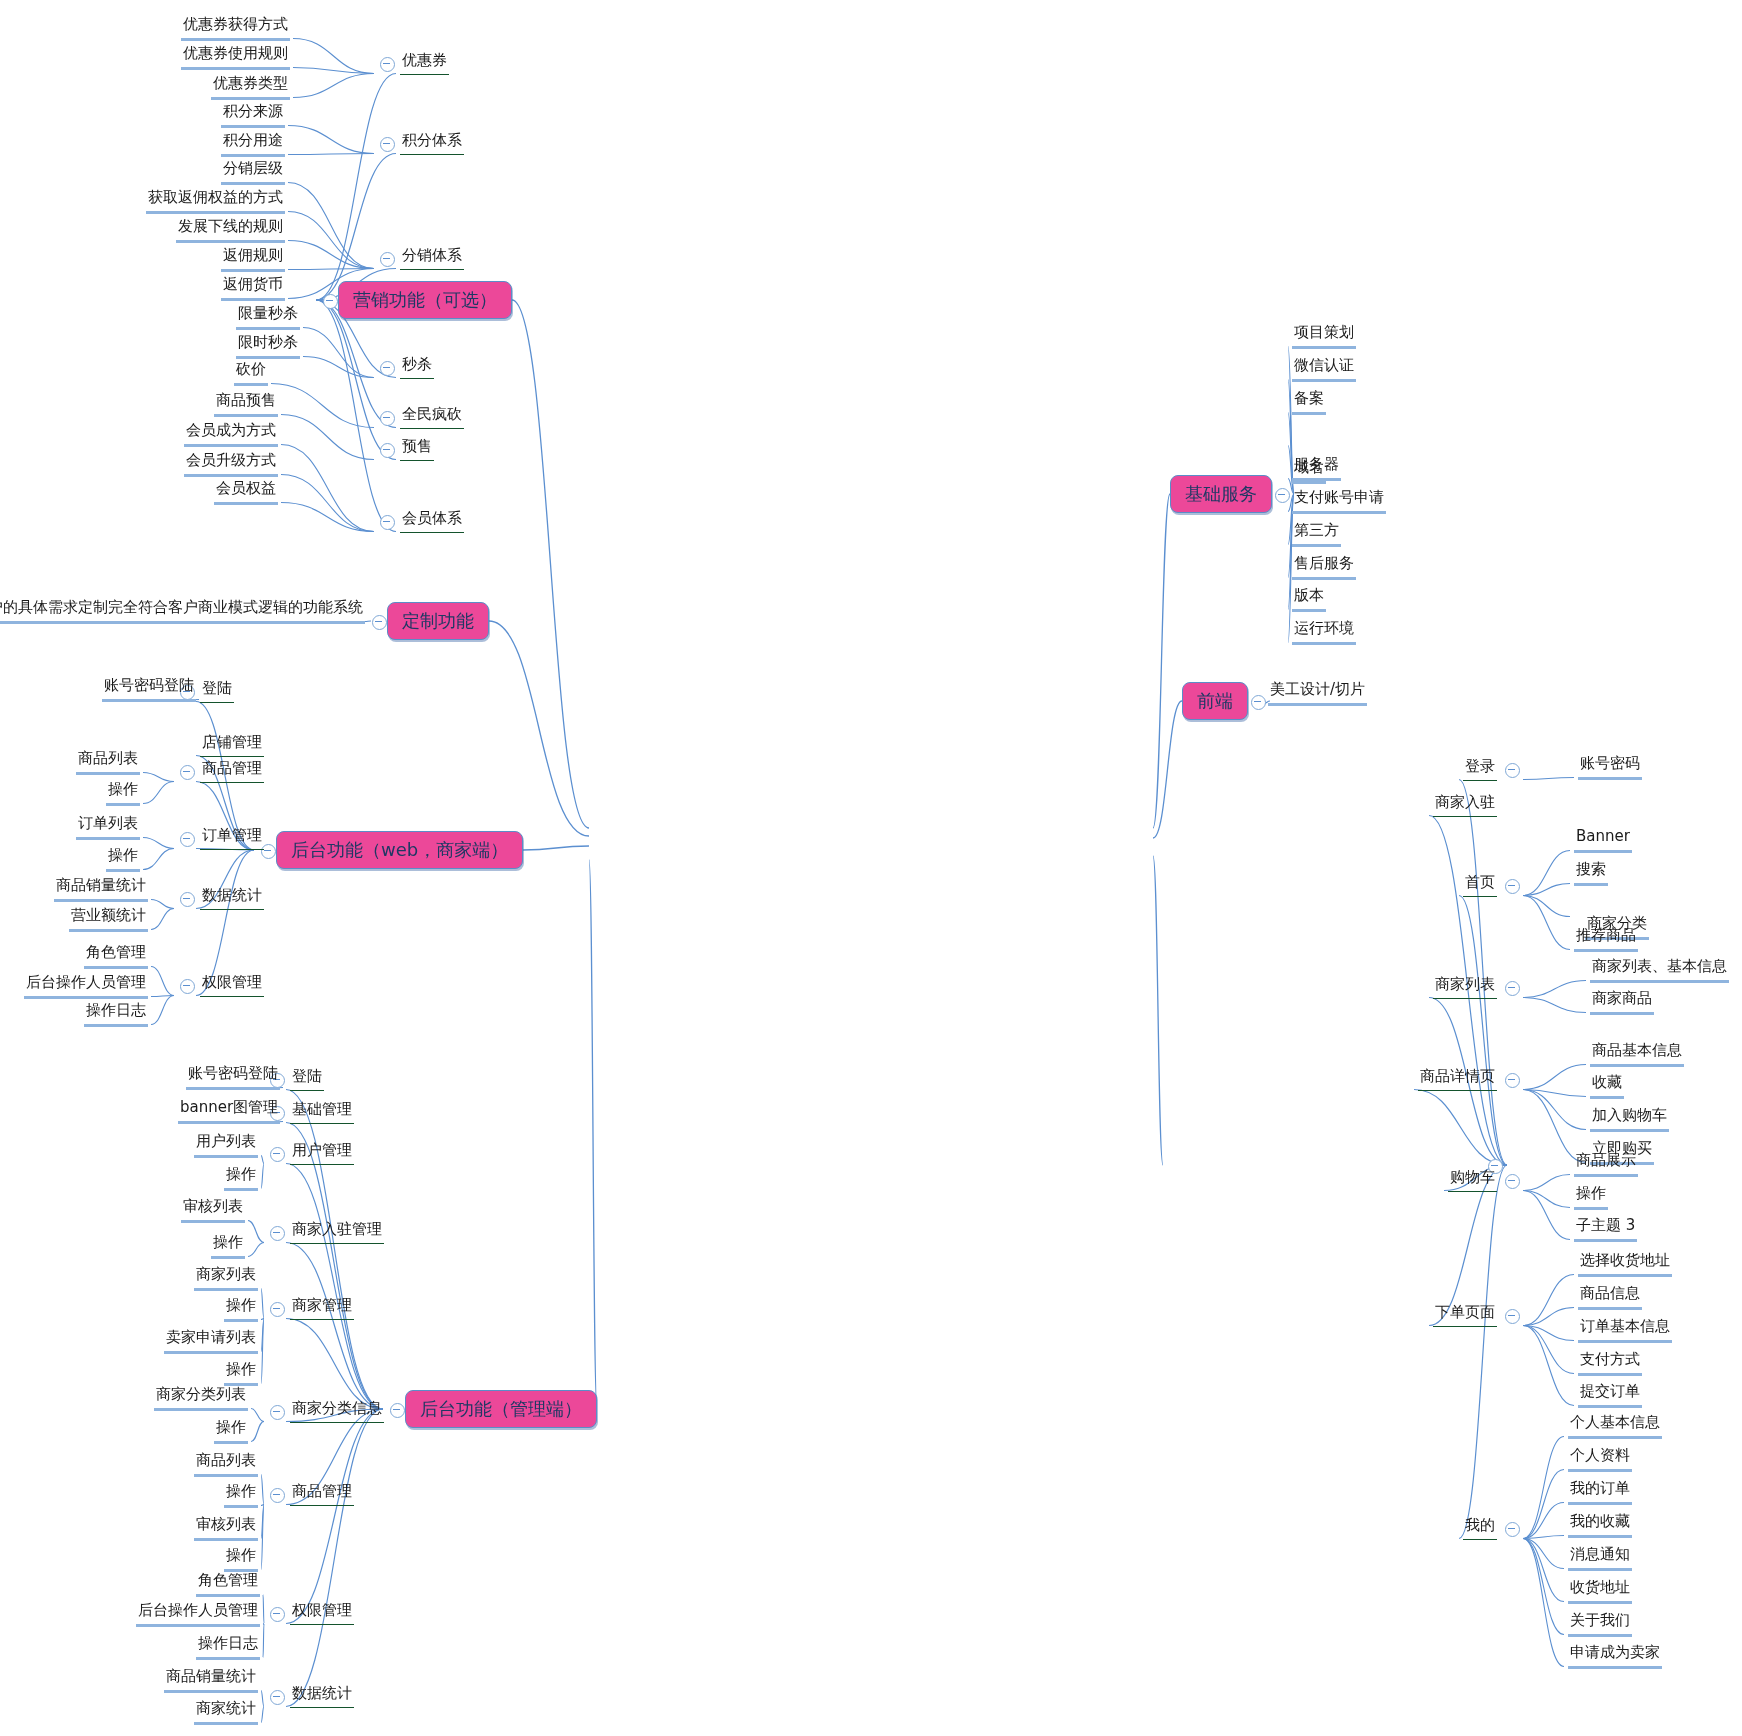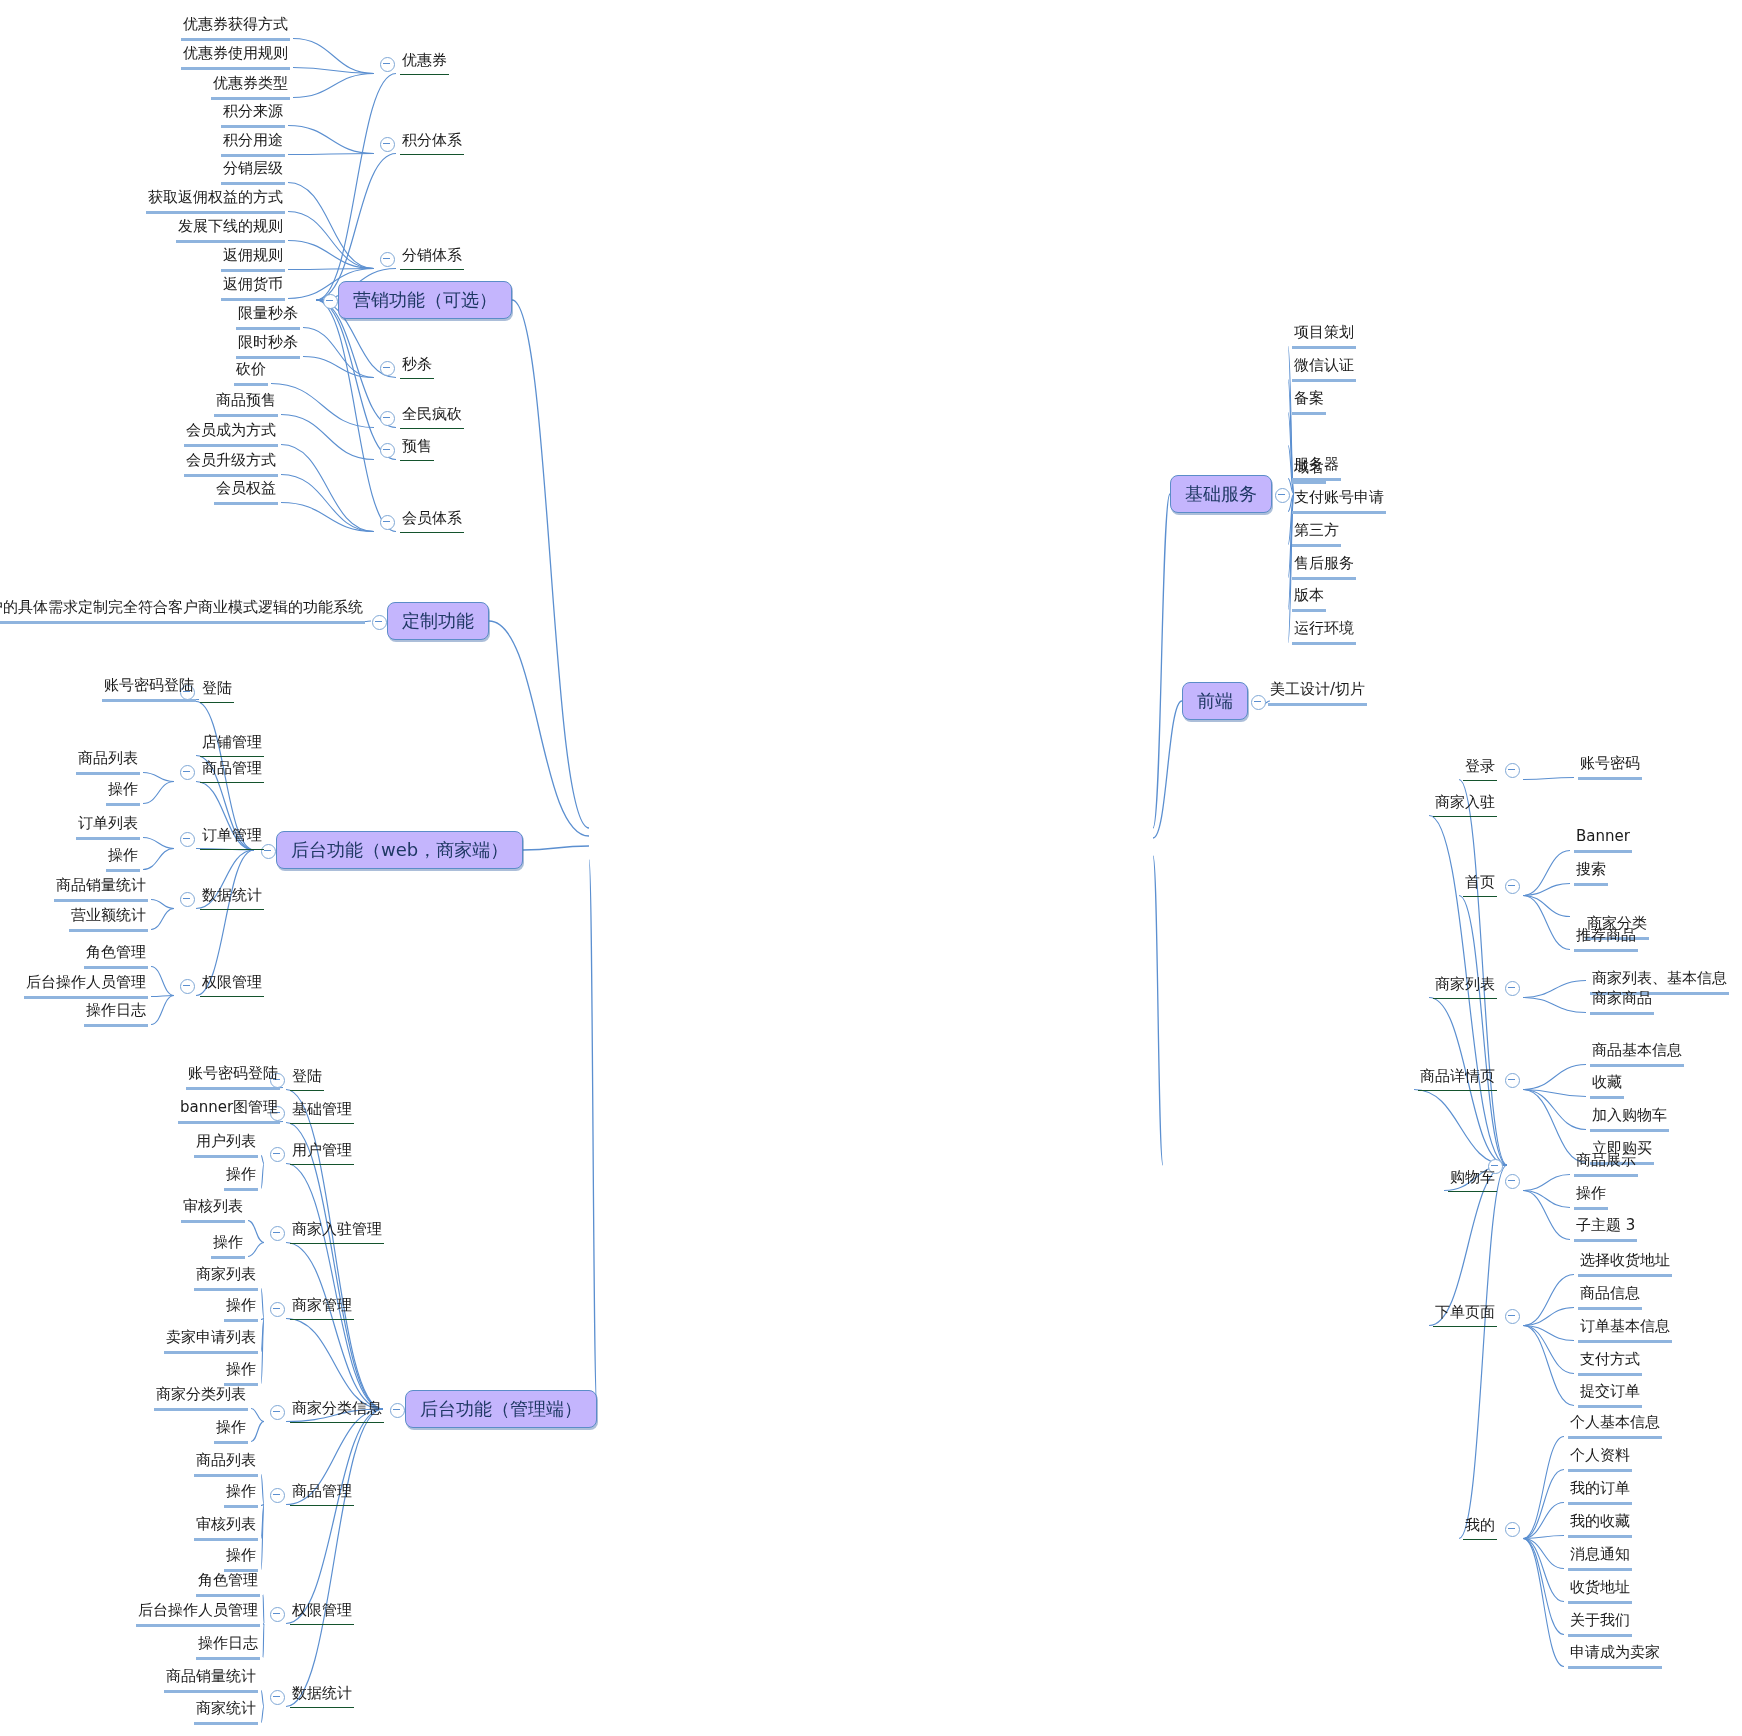--- a/index.html
+++ b/index.html
@@ -19,21 +19,21 @@
     border:2px solid #4a7ebb;border-radius:10px;
     background:#dce6f2;
     color:#1f3864;font-weight:bold;font-size:26px;
     padding:10px 26px;
     box-shadow:2px 3px 0 rgba(70,110,170,.55);
     letter-spacing:.5px;
   }
   
   .lvl1{
     border:1.6px solid #5b8dc8;border-radius:8px;
-    background:#c4b5fd;color:#1f3864;
+    background:#ec4899;color:#1f3864;
     font-size:18px;padding:6px 14px;
     box-shadow:1px 2px 0 rgba(70,110,170,.45);
   }
   
   .u{
     font-size:15px;color:#1a1a1a;
     padding:0 2px 4px 2px;
     border-bottom:4px solid #5b8fd0;
     line-height:20px;
   }
@@ -299,21 +299,21 @@
     <div class="node u plain" style="left: 1578px; top: 752.5px;">账号密码</div>
     <div class="node u thin" style="left: 1433px; top: 791.5px;">商家入驻</div>
     <div class="node u thin" style="left: 1463px; top: 871.5px;">首页</div>
     <div class="toggle" style="left: 1504.5px; top: 878.5px;"></div>
     <div class="node u plain" style="left: 1574px; top: 825.5px;">Banner</div>
     <div class="node u plain" style="left: 1574px; top: 858.5px;">搜索</div>
     <div class="node u plain" style="left: 1574px; top: 913px; margin-left: 11px;">商家分类</div>
     <div class="node u plain" style="left: 1574px; top: 924.5px;">推荐商品</div>
     <div class="node u thin" style="left: 1433px; top: 973.5px;">商家列表</div>
     <div class="toggle" style="left: 1504.5px; top: 980.5px;"></div>
-    <div class="node u plain" style="left: 1590px; top: 955.5px; margin-top: 12px;">商家列表、基本信息</div>
+    <div class="node u plain" style="left: 1590px; top: 955.5px;">商家列表、基本信息</div>
     <div class="node u plain" style="left: 1590px; top: 987.5px;">商家商品</div>
     <div class="node u thin" style="left: 1418px; top: 1065.5px;">商品详情页</div>
     <div class="toggle" style="left: 1504.5px; top: 1072.5px;"></div>
     <div class="node u plain" style="left: 1590px; top: 1039.5px;">商品基本信息</div>
     <div class="node u plain" style="left: 1590px; top: 1071.5px;">收藏</div>
     <div class="node u plain" style="left: 1590px; top: 1104.5px; text-align: center;">加入购物车</div>
     <div class="node u plain" style="left: 1590px; top: 1137.5px;">立即购买</div>
     <div class="node u thin" style="left: 1448px; top: 1166.5px;">购物车</div>
     <div class="toggle" style="left: 1504.5px; top: 1173.5px;"></div>
     <div class="node u plain" style="left: 1574px; top: 1149.5px;">商品展示</div>

